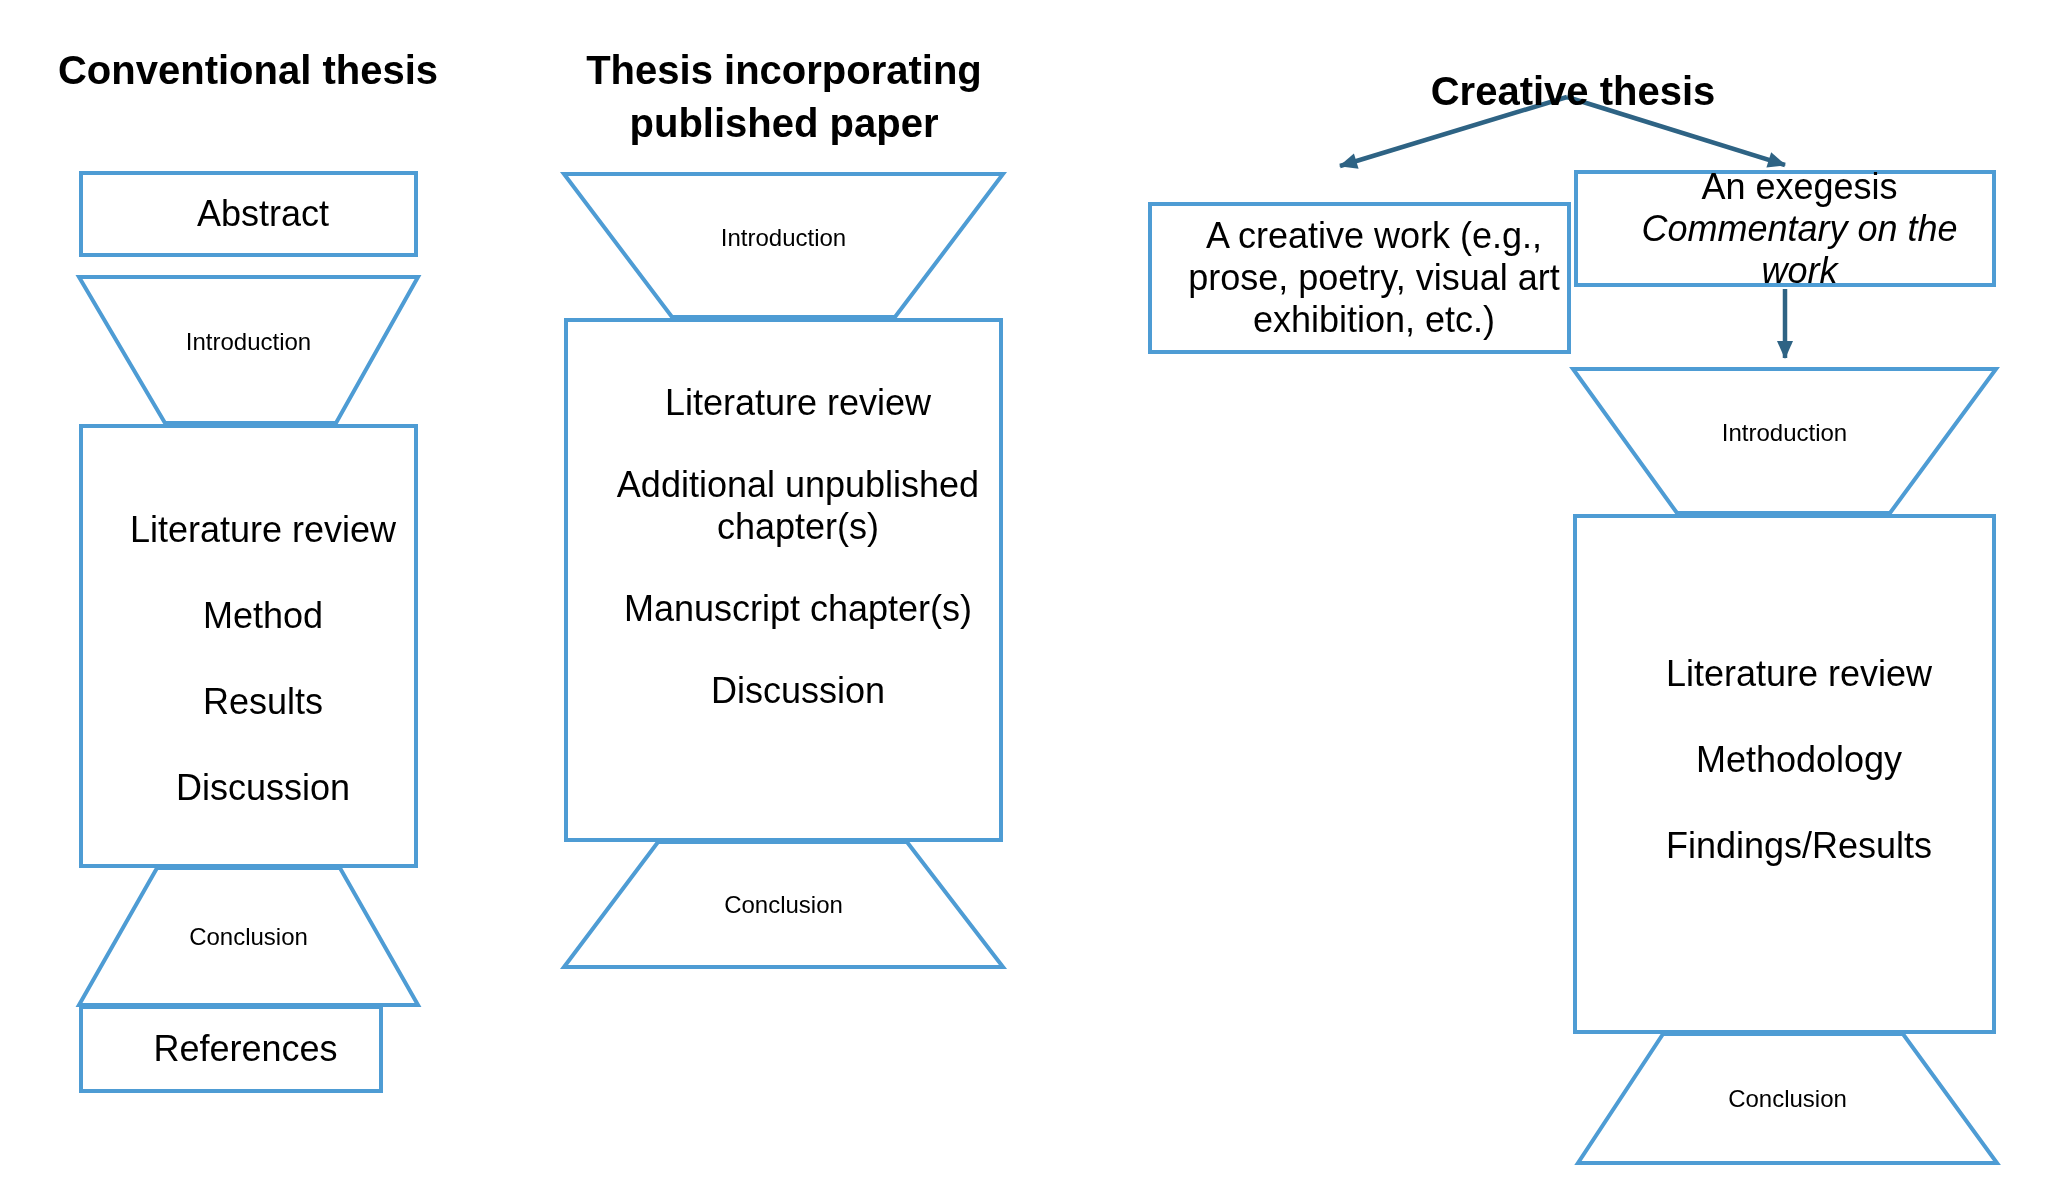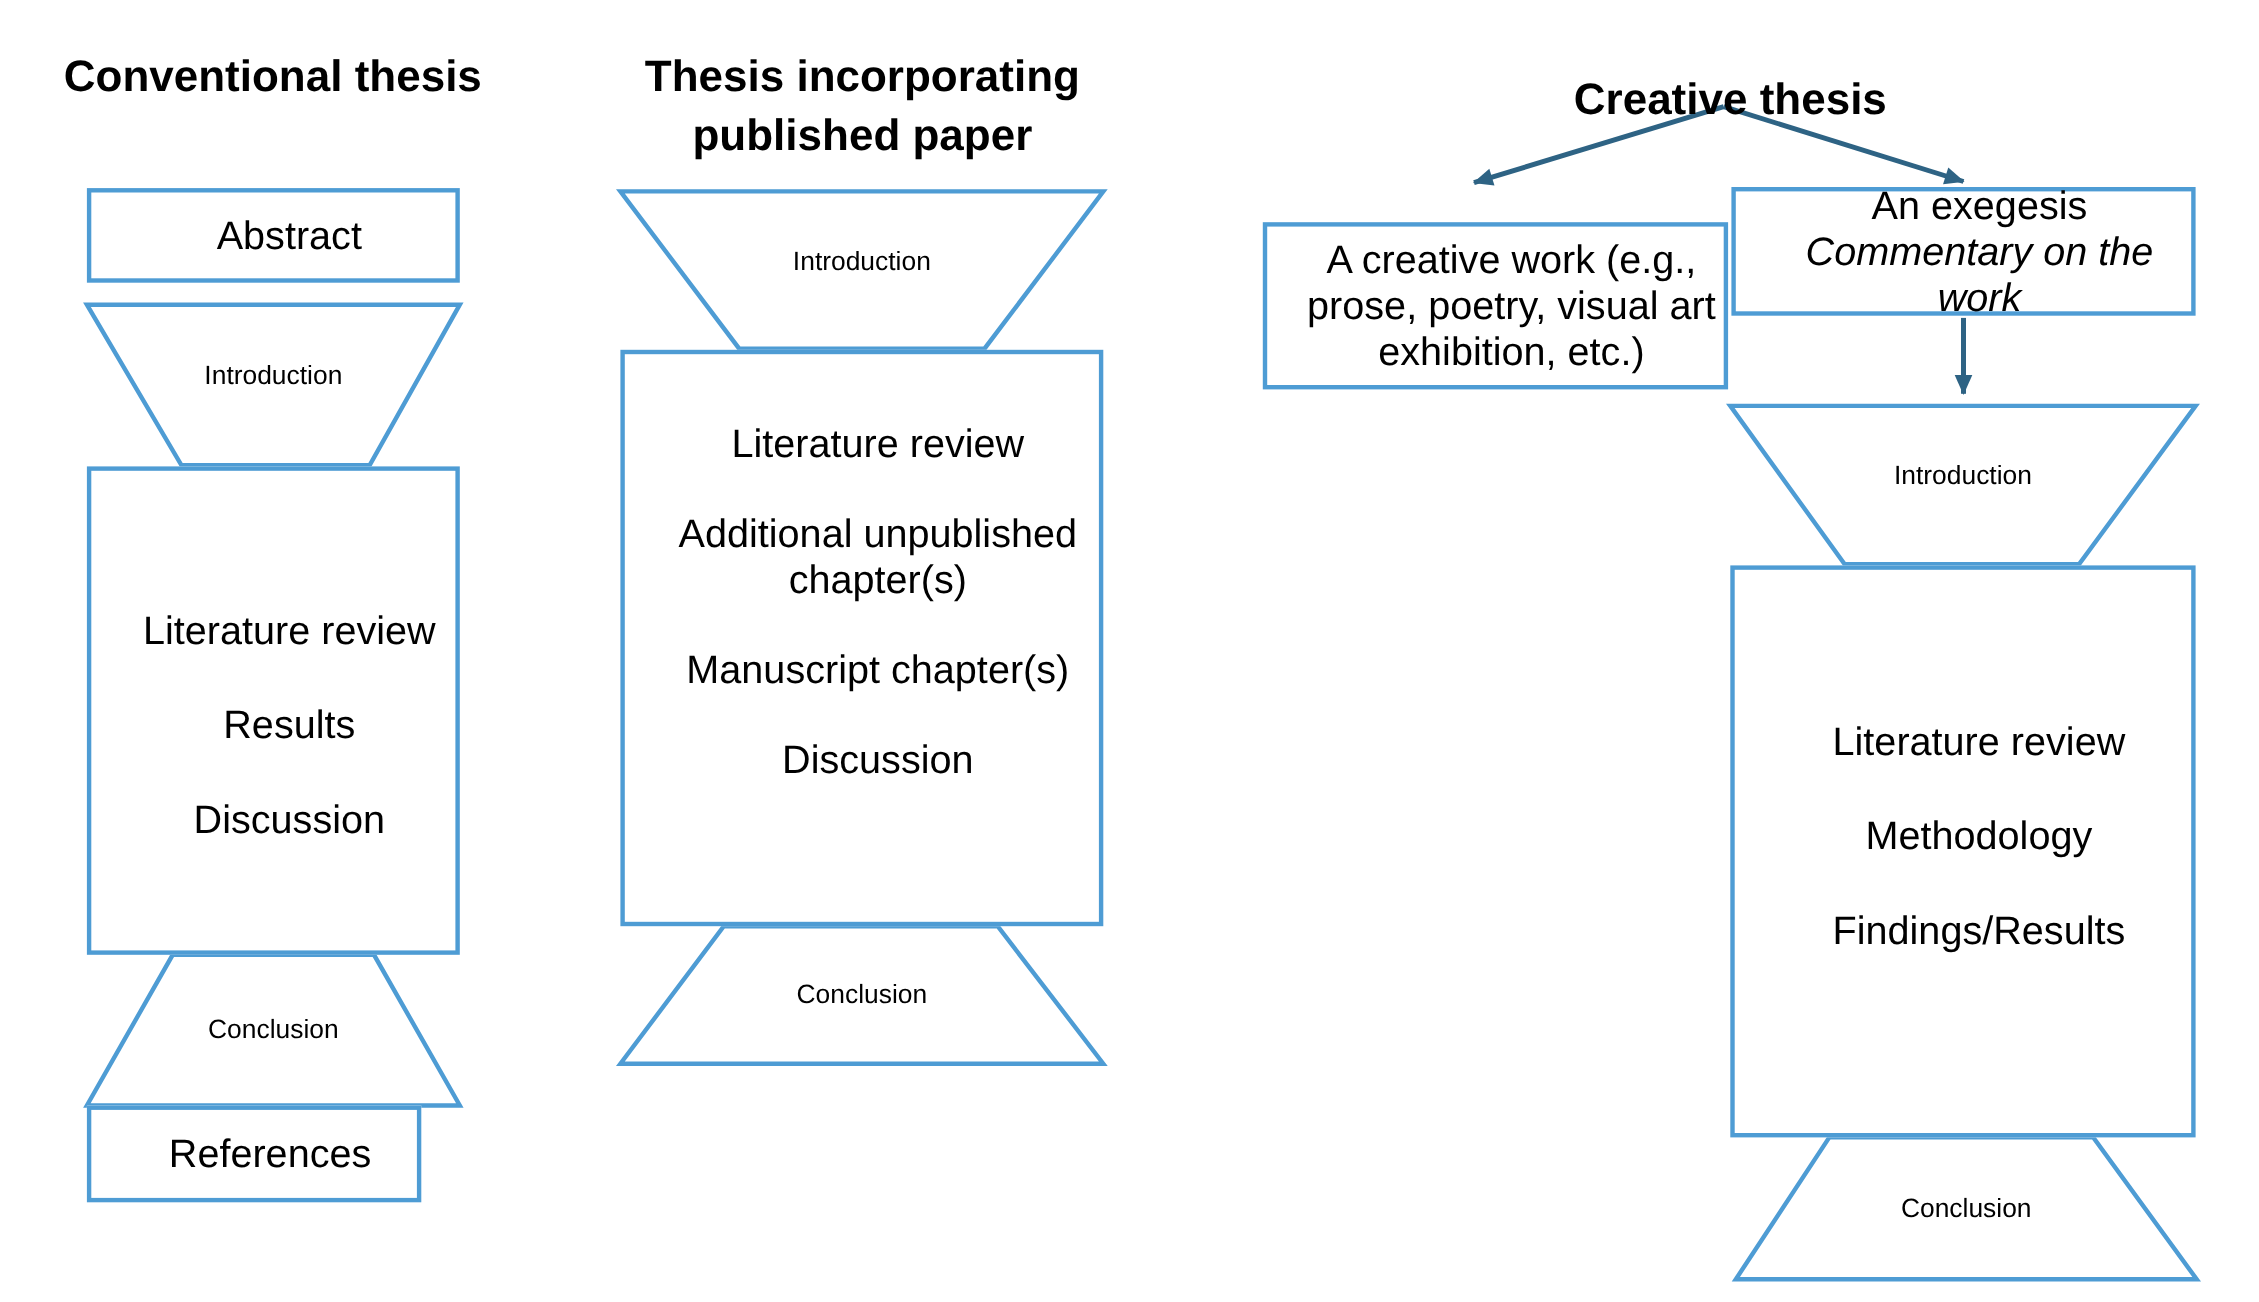--- a/index.html
+++ b/index.html
@@ -63,20 +63,21 @@
 
   <div class="box" style="left:79px;top:171px;width:339px;height:86px;">
     <span>Abstract</span>
   </div>
 
   <div class="trap-label up" style="left:79px;top:277px;width:339px;height:146px;">Introduction</div>
 
   <div class="box" style="left:79px;top:424px;width:339px;height:444px;">
     <div class="stack gap-left" style="position:static;width:320px;">
         <div class="para">Literature review</div>
+        <div class="para">Method</div>
         <div class="para">Results</div>
         <div class="para">Discussion</div>
       </div>
   </div>
 
   <div class="trap-label" style="left:79px;top:868px;width:339px;height:137px;">Conclusion</div>
 
   <div class="box" style="left:79px;top:1005px;width:304px;height:88px;">
     <span>References</span>
   </div>

